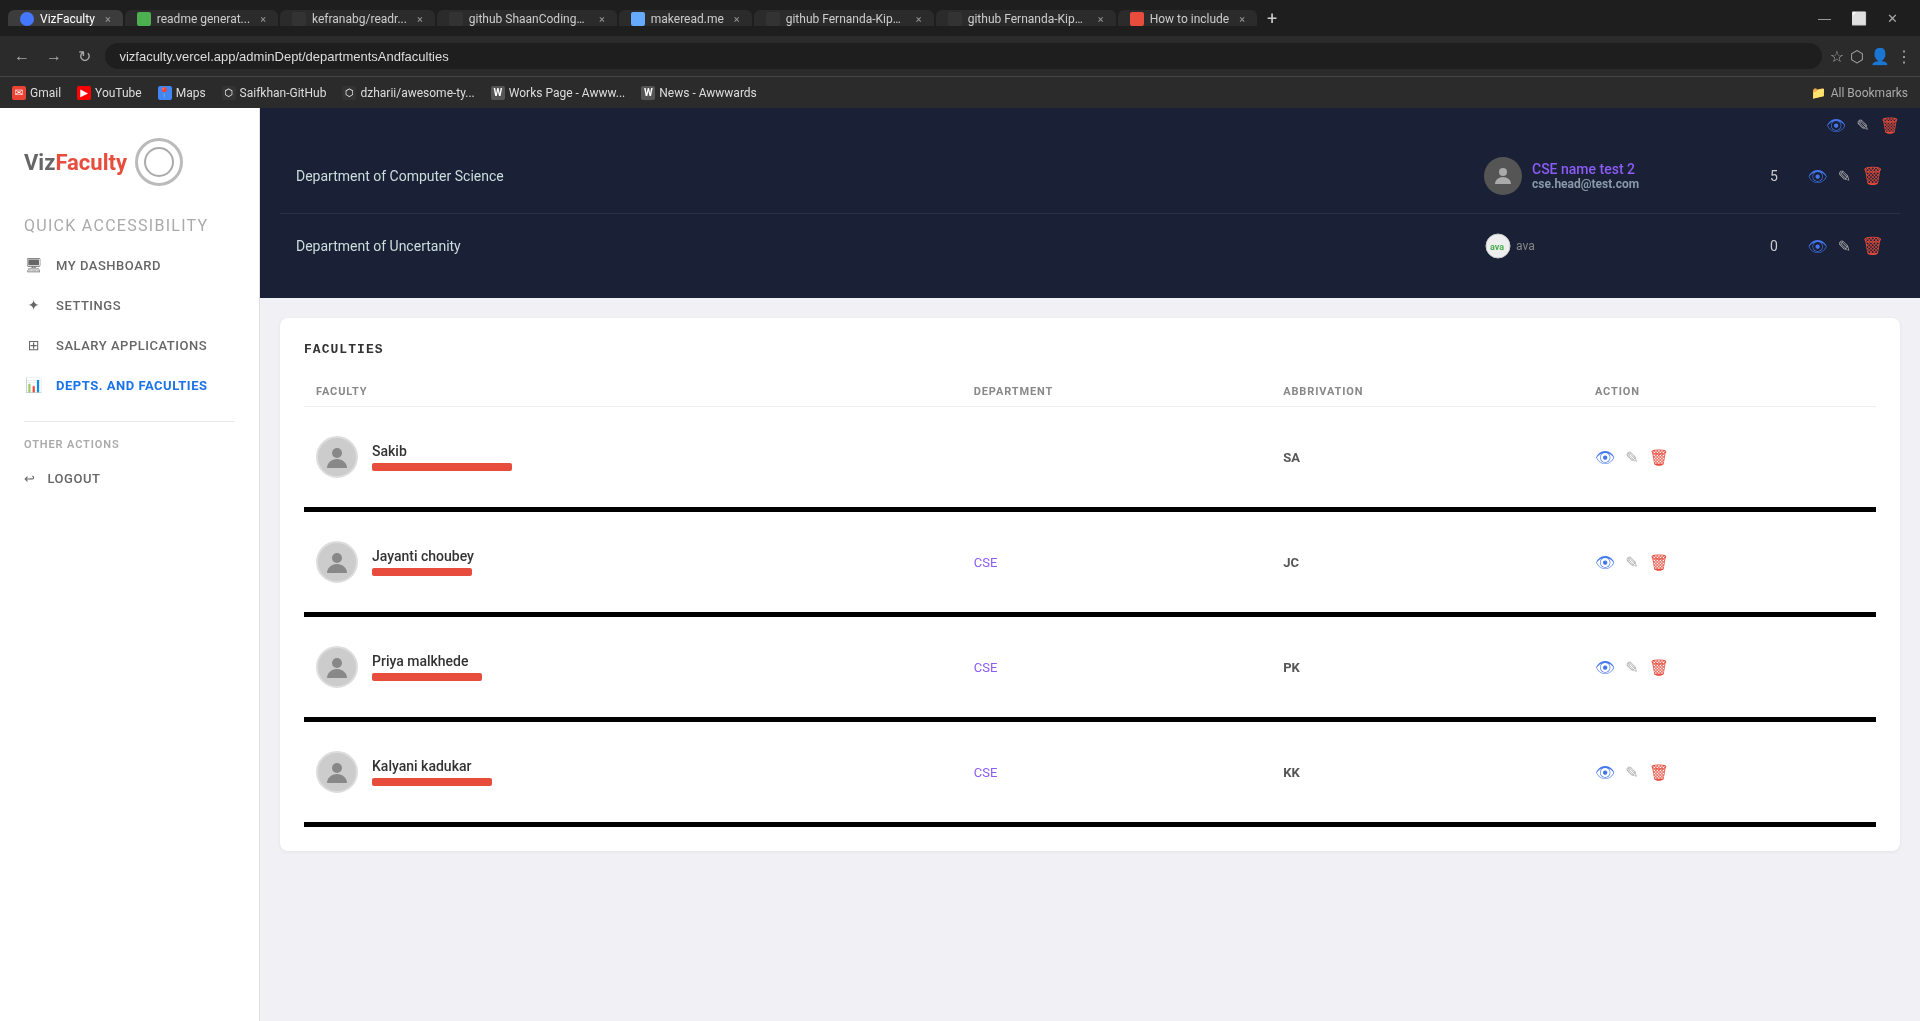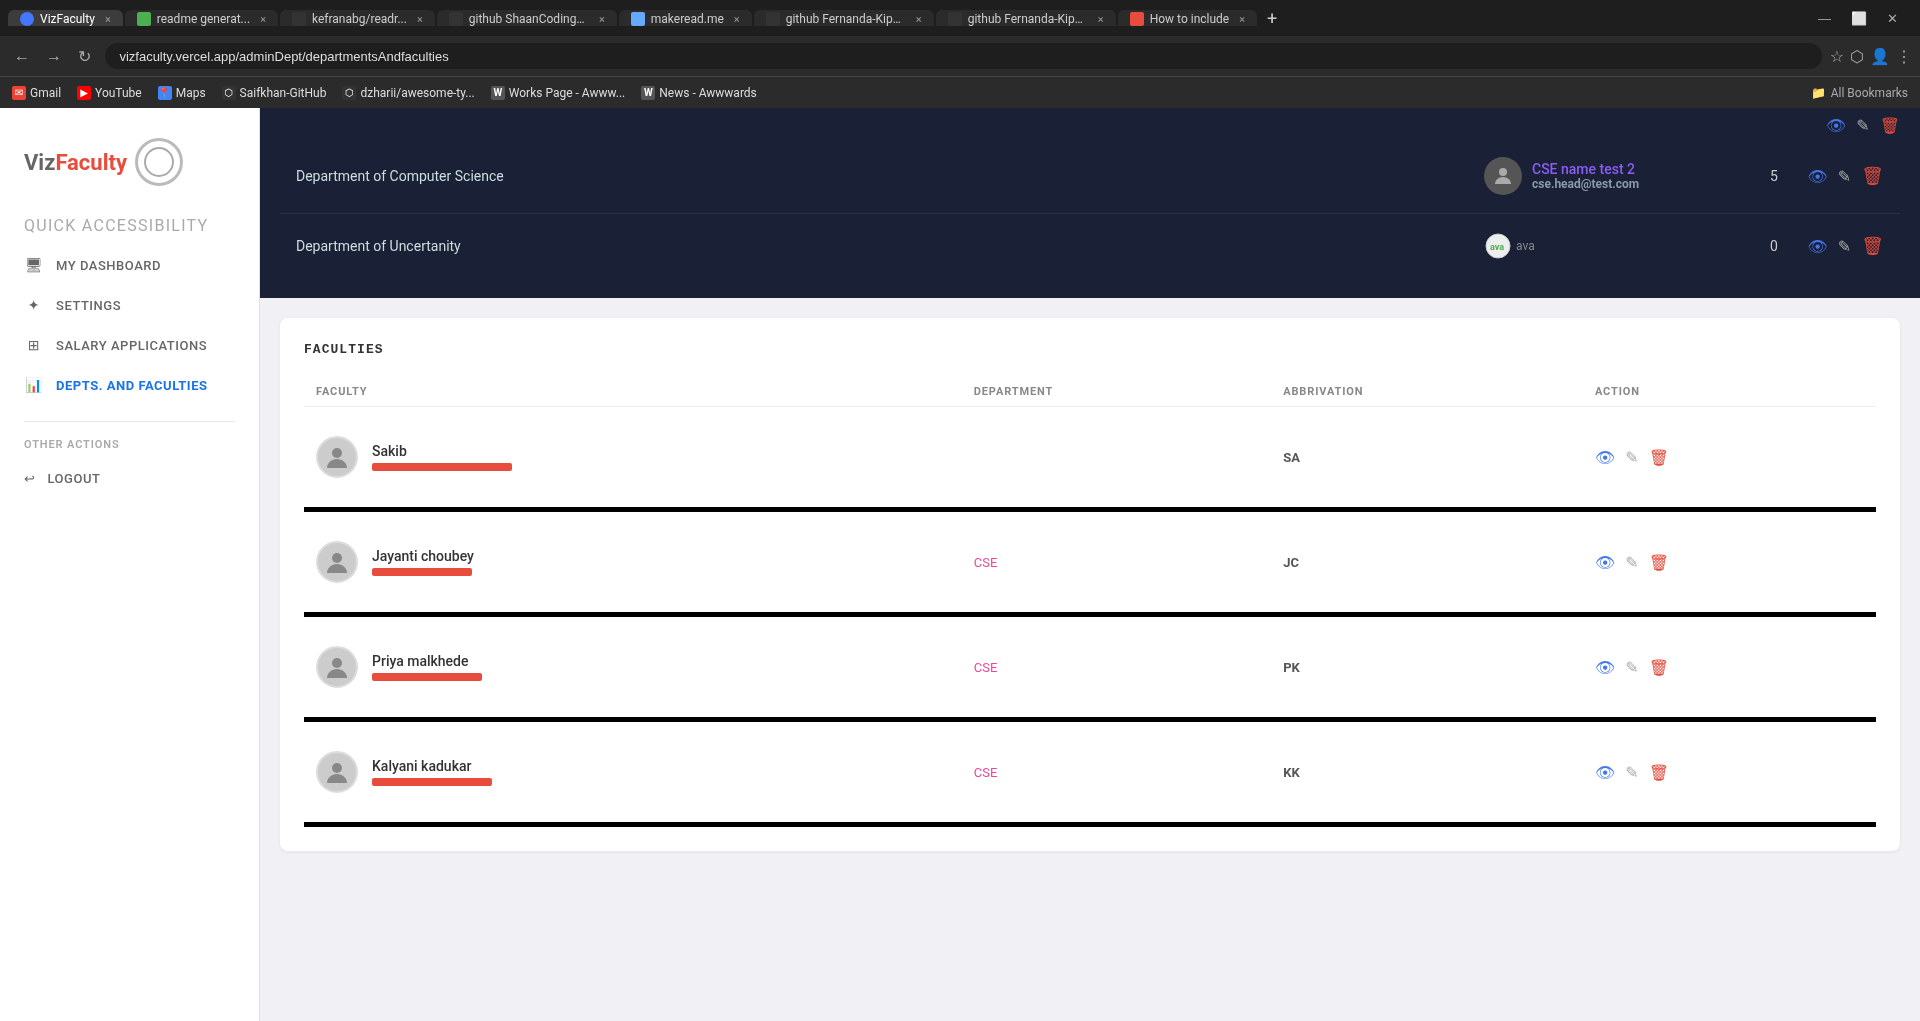--- a/index.html
+++ b/index.html
@@ -72,21 +72,21 @@
 
     .faculty-table { width: 100%; border-collapse: collapse; }
     .faculty-table thead tr { border-bottom: 1px solid #eee; }
     .faculty-table th { font-size: 11px; font-weight: 700; color: #888; letter-spacing: 0.08em; padding: 8px 12px; text-align: left; }
     .faculty-table td { padding: 29px 12px; border-bottom: 5px solid #000000; vertical-align: middle; }
     .faculty-info { display: flex; align-items: center; gap: 14px; }
     .faculty-avatar { width: 42px; height: 42px; border-radius: 50%; background: #ccc; display: flex; align-items: center; justify-content: center; border: 2px solid #ddd; }
     .faculty-details { display: flex; flex-direction: column; }
     .faculty-name { font-size: 14px; color: #333; font-weight: 500; }
     .faculty-email-bar { height: 8px; background: #e74c3c; border-radius: 2px; margin-top: 4px; }
-    .dept-cell { color: #ec4899; font-size: 13px; }
+    .dept-cell { color: #8b5cf6; font-size: 13px; }
     .abbr-cell { color: #555; font-size: 13px; font-weight: 700; }
     .row-actions { display: flex; gap: 10px; align-items: center; }
   </style>
 </head>
 <body>
 
 <div class="browser-chrome">
 
   <div class="tab-bar">
     <div class="tab active">

